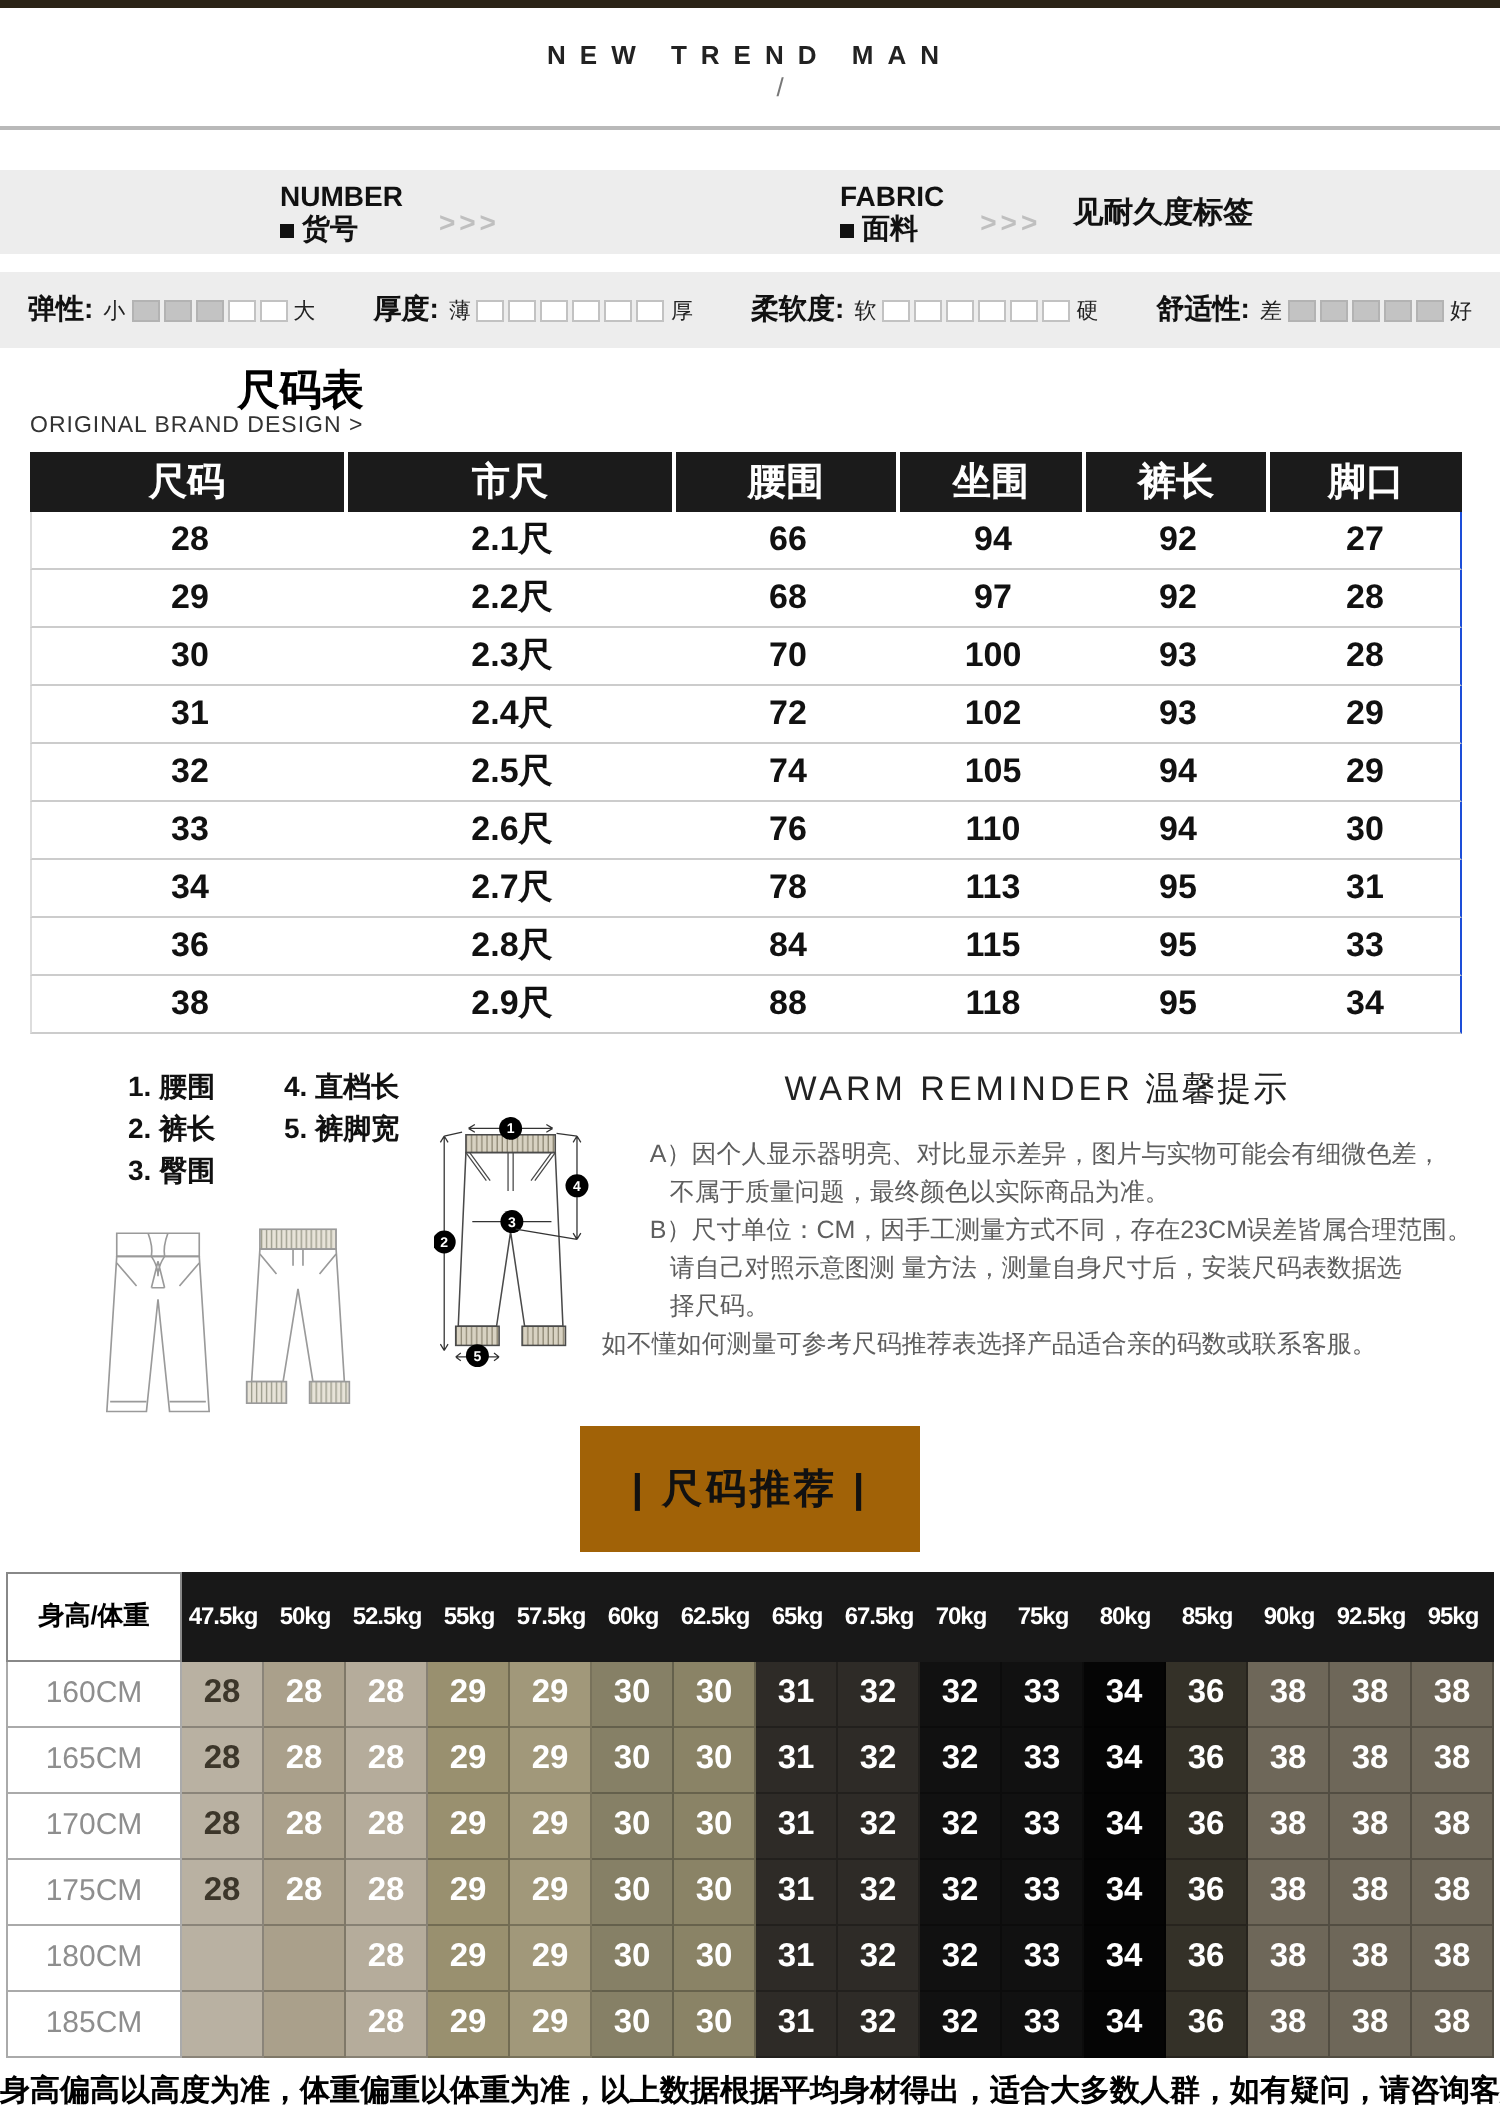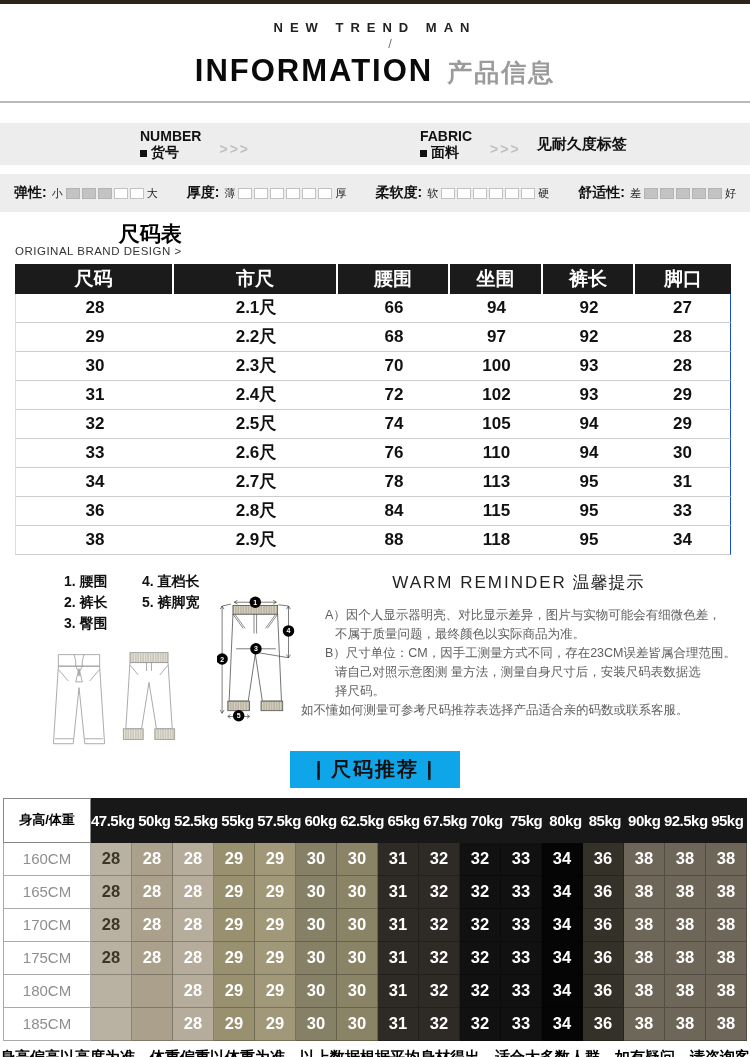--- a/index.html
+++ b/index.html
@@ -76,29 +76,29 @@
   .rem-title { text-align:center; font-size:17px; color:#222; letter-spacing:1px; margin-top:4px;}
   .rem-title .en { letter-spacing:2px; }
   .rem-notes { margin-top:12px; }
   .rem-notes .line { font-size:12.5px; color:#5e5e5e; line-height:19px; white-space:nowrap; }
   .rem-notes .i0 { margin-left:24px; }
   .rem-notes .i1 { margin-left:34px; }
   .rem-notes .i2 { margin-left:0px; }
 
   
   .badge-wrap { text-align:center; margin-top:6px; }
-  .badge { display:inline-block; background:#0ea5e9; padding:5px 26px;
+  .badge { display:inline-block; background:#a16207; padding:18px 26px;
     font-size:20px; font-weight:bold; color:#111; letter-spacing:2px; }
 
   
   .rec { width:744px; margin:10px auto 0 auto;border-radius:14px; }
   .rec .row { display:grid; grid-template-columns:88px repeat(16,1fr); }
   .rec .corner { background:#fff; border:1px solid #888; color:#000; font-weight:bold;
     font-size:13px; display:flex; align-items:center; justify-content:center; }
-  .rec .wh { background:#181818; color:#fff; font-weight:bold; font-size:15px;
+  .rec .wh { background:#181818; color:#fff; font-weight:bold; font-size:12px;
     height:45px; display:flex; align-items:center; justify-content:center; white-space:nowrap;
     overflow:visible; letter-spacing:-0.5px; }
   .rec .hcol { background:#fff; border:1px solid #aaa; border-top:none; color:#8e8e8e;
     font-size:15px; display:flex; align-items:center; justify-content:center; }
   .rec .cell { height:33px; color:#fff; font-weight:bold; font-size:16.5px;
     display:flex; align-items:center; justify-content:center;
     border-right:1px solid rgba(0,0,0,0.25); border-bottom:1px solid rgba(0,0,0,0.25); }
 
   
   .footer { margin-top:7px; text-align:center; font-size:15px; font-weight:bold;
@@ -111,24 +111,20 @@
   svg .g { stroke:#9a9a9a; fill:none; stroke-width:1; }
 </style>
 </head>
 <body>
 
 <div class="topline"></div>
 
 <div class="hdr">
   <div class="tagline">NEW TREND MAN</div>
   <div class="slash">/</div>
-  <div class="titles">
-    <span class="t-en">INFORMATION</span>
-    <span class="t-cn">产品信息</span>
-  </div>
   <hr class="hdr-rule">
 </div>
 
 <div class="meta-strip">
   <div class="meta-group num">
     <div class="meta-stack">
       <span class="meta-en">NUMBER</span>
       <span class="meta-cn"><span class="sq"></span><span>货号</span></span>
     </div>
     <span class="arrows">&gt;&gt;&gt;</span>

